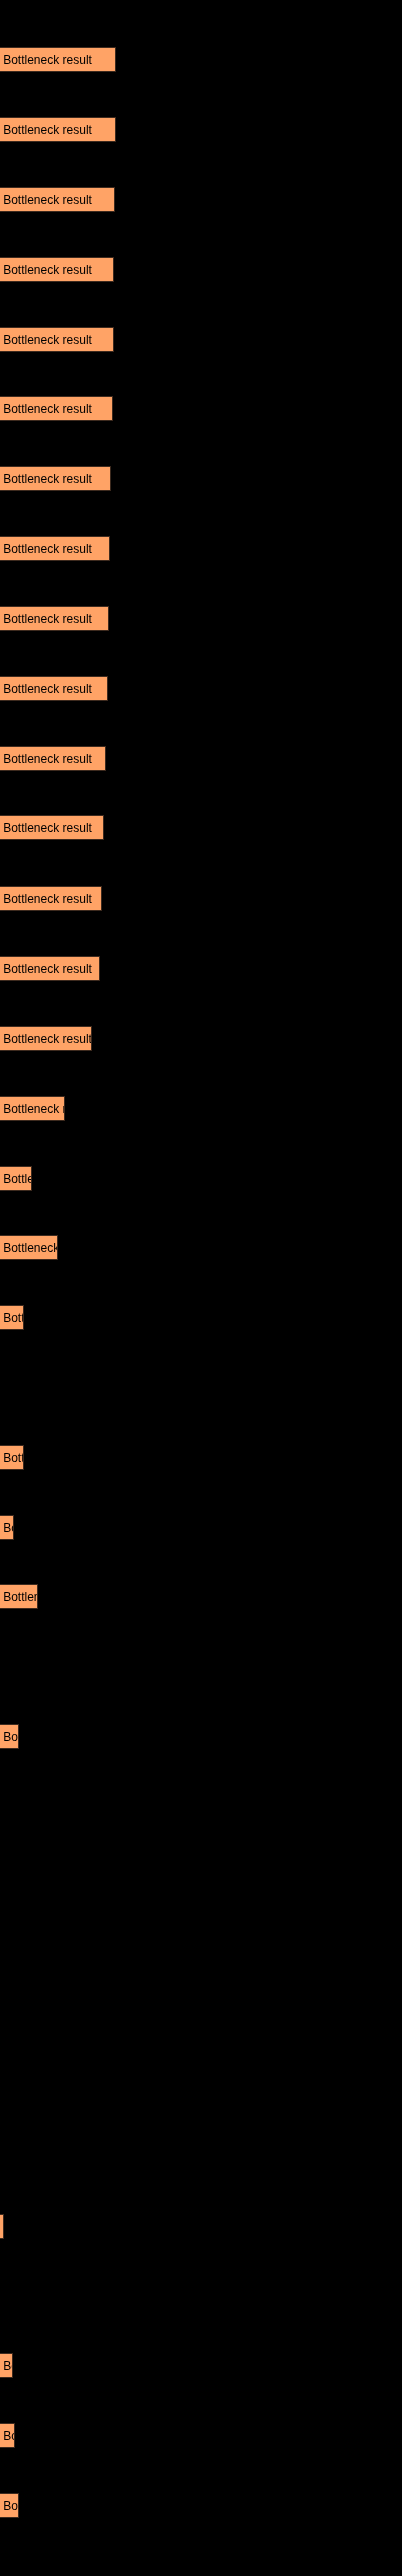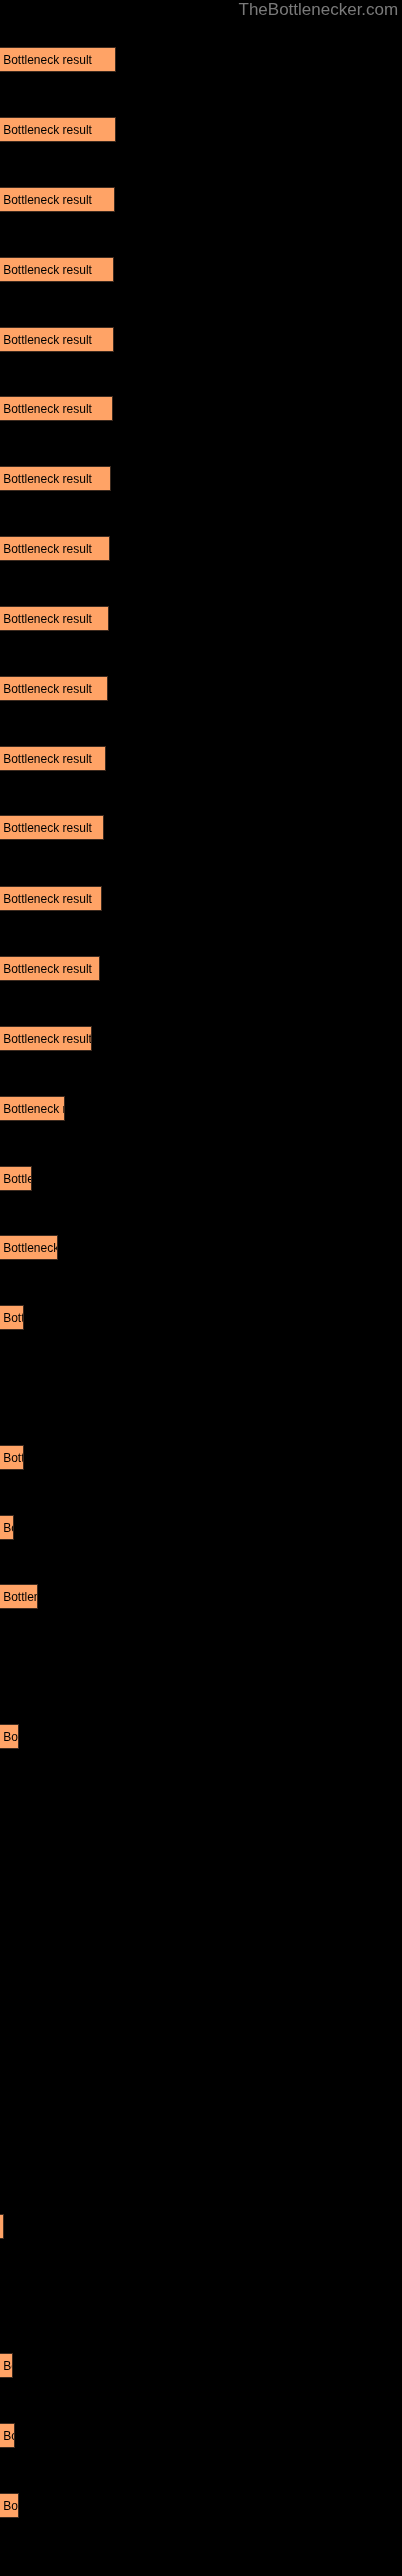--- a/index.html
+++ b/index.html
@@ -64,21 +64,20 @@
     font-size: 12px;
     white-space: nowrap;
     pointer-events: none;
   }
 </style>
 </head>
 <body>
 
 <div id="page">
 
-  <div id="watermark">TheBottlenecker.com</div>
 
   <div id="plot">
       <div class="bar-row" style="top: 47px; height: 25px; width: 403px;">
         <div class="bar" style="width: 116px; height: 25px; background: rgb(255, 163, 102); border-color: rgb(61, 42, 30);">
           <span class="bar-label" style="color: rgb(0, 0, 0);">Bottleneck result</span>
         </div>
       </div>
       <div class="bar-row" style="top: 117px; height: 25px; width: 403px;">
         <div class="bar" style="width: 116px; height: 25px; background: rgb(255, 163, 102); border-color: rgb(61, 42, 30);">
           <span class="bar-label" style="color: rgb(0, 0, 0);">Bottleneck result</span>

